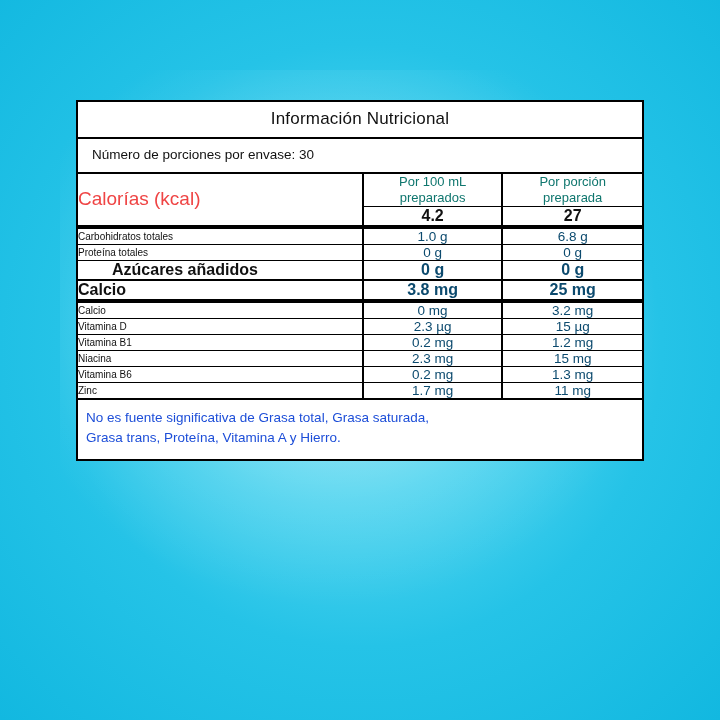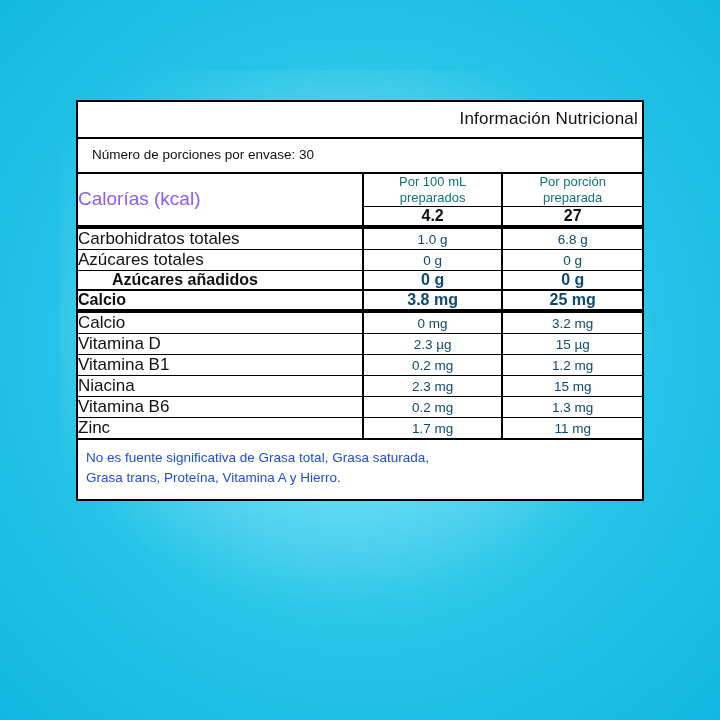--- a/index.html
+++ b/index.html
@@ -29,21 +29,21 @@
   #panel {
     position: absolute;
     left: 76px;
     top: 100px;
     width: 568px;
     background: #ffffff;
     border: 2px solid #000;
   }
 
   .title {
-    text-align: right;
+    text-align: center;
     font-size: 17px;
     color: #111;
     padding: 7px 4px 8px;
     letter-spacing: .2px;
   }
   .hr-med  { border-top: 2px solid #000; }
 
   .serving {
     padding: 6px 10px 7px 14px;
     font-size: 13.5px;
@@ -59,36 +59,36 @@
   table.nf col.c1 { width: 50.5%; }
   table.nf col.c2 { width: 24.75%; }
   table.nf col.c3 { width: 24.75%; }
 
   table.nf td {
     vertical-align: middle;
     padding: 0;
   }
   .lbl {
     padding: 3px 8px 3px 14px;
-    font-size: 17px;
+    font-size: 10px;
     color: #111;
   }
   .val {
     text-align: center;
     font-size: 13.5px;
     color: #0c4a6e;
     padding: 3px 4px;
   }
   .vsep { border-left: 2px solid #000; }
 
   
   .cal-label {
     padding: 6px 8px 6px 14px;
     font-size: 19px;
-    color: #8b5cf6;
+    color: #ef4444;
   }
   .hdr-sub {
     text-align: center;
     font-size: 13px;
     line-height: 1.25;
     color: #0f766e;
     padding: 5px 6px 6px;
   }
   .cal-val {
     text-align: center;
@@ -156,21 +156,21 @@
         <td class="cal-val vsep" style="border-top:1px solid #000">27</td>
       </tr>
 
       <tr class="bt-thick">
         <td class="lbl">Carbohidratos totales</td>
         <td class="val vsep">1.0 g</td>
         <td class="val vsep">6.8 g</td>
       </tr>
 
       <tr class="bt-thin">
-        <td class="lbl">Azúcares totales</td>
+        <td class="lbl">Proteína totales</td>
         <td class="val vsep">0 g</td>
         <td class="val vsep">0 g</td>
       </tr>
 
       <tr class="bt-thin row-big row-indent">
         <td class="lbl">Azúcares añadidos</td>
         <td class="val vsep">0 g</td>
         <td class="val vsep">0 g</td>
       </tr>
 

